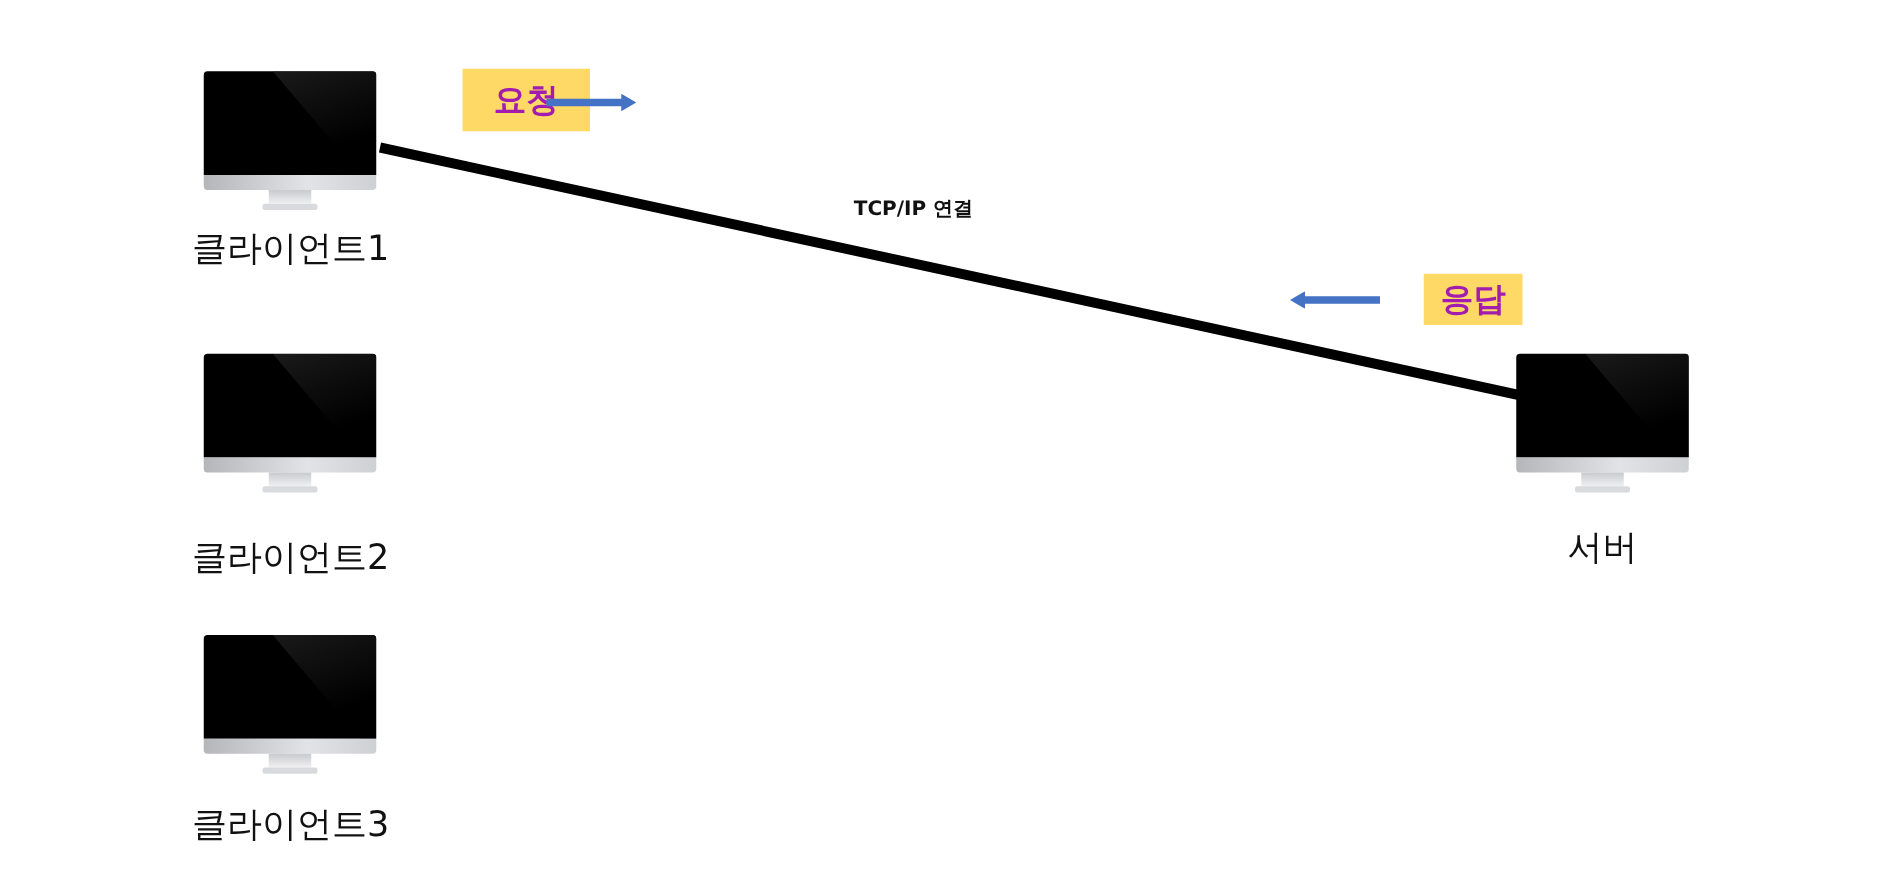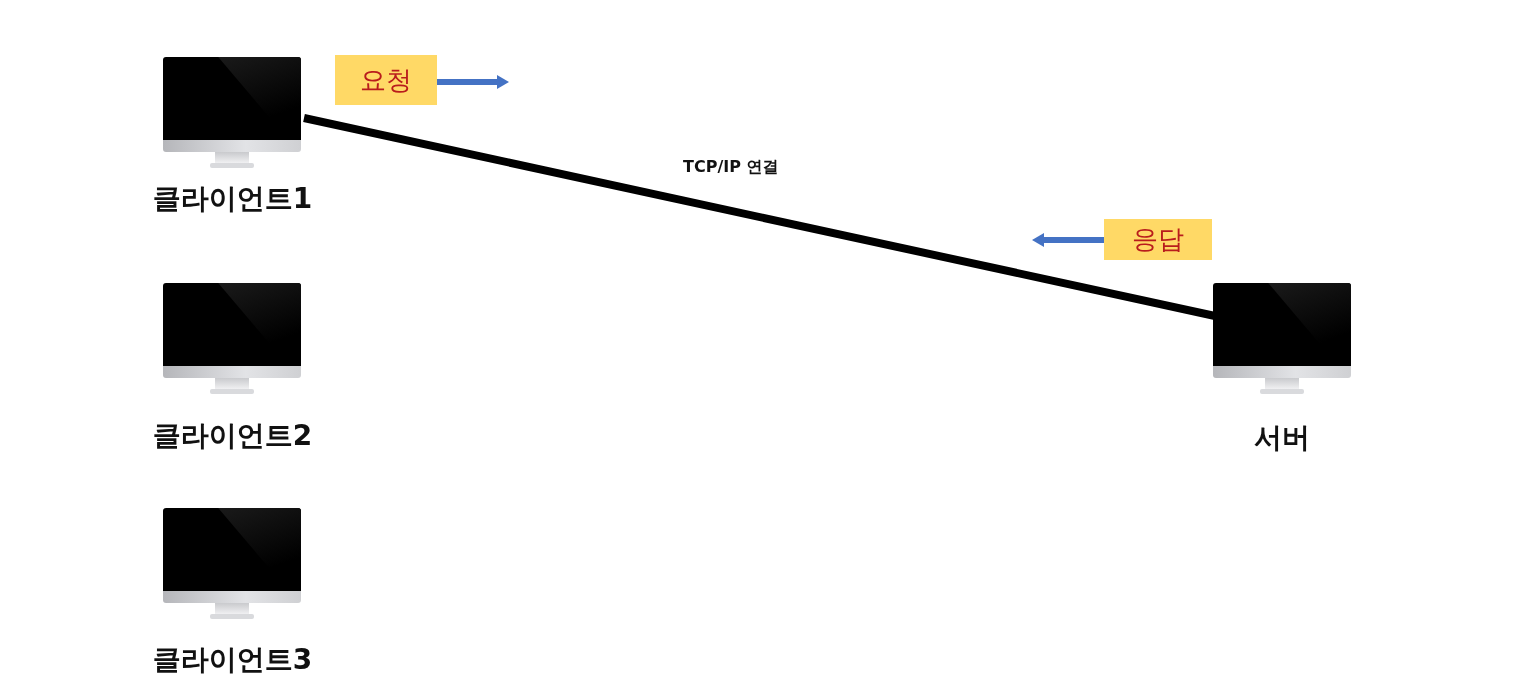--- a/index.html
+++ b/index.html
@@ -11,24 +11,24 @@
     .glare2 { position: absolute; right: 0; top: 0; width: 60%; height: 100%;
               clip-path: polygon(0 0, 100% 0, 100% 100%, 85% 100%);
               background: linear-gradient(160deg, #1a1a1a, #000 70%); }
     .chin { position: absolute; left: 0; top: 83px; width: 138px; height: 12px;
             background: linear-gradient(90deg, #b5b6ba, #e2e3e6 60%, #cfd0d3);
             border-radius: 0 0 3px 3px; }
     .neck { position: absolute; left: 52px; top: 95px; width: 34px; height: 11px;
             background: linear-gradient(180deg, #c9cacd, #f0f0f2); }
     .foot { position: absolute; left: 47px; top: 106px; width: 44px; height: 5px;
             background: #d9dadd; border-radius: 2px; }
-    .label { position: absolute; font-weight: bold; font-size: 28px; color: #111;
+    .label { position: absolute; font-weight: normal; font-size: 28px; color: #111;
              white-space: nowrap; text-align: center; }
-    .tag { position: absolute; background: #ffd966; font-weight: normal; font-size: 26px;
-           color: #b91c1c; display: flex; align-items: center; justify-content: center; }
+    .tag { position: absolute; background: #ffd966; font-weight: bold; font-size: 26px;
+           color: #a21caf; display: flex; align-items: center; justify-content: center; margin-left: 35px; }
     .arrow { position: absolute; height: 8px; }
     .conn-label { position: absolute; font-weight: bold; font-size: 16px; color: #111; white-space: nowrap; }
     svg.line { position: absolute; left: 0; top: 0; }
   </style>
 </head>
 <body>
 
 <svg class="line" width="1520" height="695">
   <line x1="304" y1="118" x2="1215" y2="316" stroke="#000" stroke-width="8"></line>
 </svg>
@@ -44,21 +44,21 @@
 <div class="label" style="left:140px; top:180px; width:185px;">클라이언트1</div>
 
 <div class="monitor" style="left:163px; top:283px;">
   <div class="screen">
       <div class="glare2"></div>
     </div>
   <div class="chin"></div>
     <div class="neck"></div>
     <div class="foot"></div>
 </div>
-<div class="label" style="left:140px; top:417px; width:185px;">클라이언트2</div>
+<div class="label" style="left:140px; top:427px; width:185px;">클라이언트2</div>
 
 <div class="monitor" style="left:163px; top:508px;">
   <div class="screen">
       <div class="glare2"></div>
     </div>
   <div class="chin"></div>
     <div class="neck"></div>
     <div class="foot"></div>
 </div>
 <div class="label" style="left:140px; top:630px; width:185px;margin-top:11px;">클라이언트3</div>
@@ -78,13 +78,13 @@
   <rect x="0" y="4" width="62" height="6" fill="#4472c4"></rect>
   <polygon points="60,0 72,7 60,14" fill="#4472c4"></polygon>
 </svg>
 
 <div class="conn-label" style="left:683px; top:157px;">TCP/IP 연결</div>
 
 <svg class="arrow" style="left:1032px; top:233px; width:72px; height:14px;" viewBox="0 0 72 14">
   <polygon points="12,0 0,7 12,14" fill="#4472c4"></polygon>
   <rect x="10" y="4" width="62" height="6" fill="#4472c4"></rect>
 </svg>
-<div class="tag" style="left:1104px; top:219px; width:108px; height:41px;">응답</div>
+<div class="tag" style="left:1104px; top:219px; width:79px; height:41px;">응답</div>
 
 </body></html>

